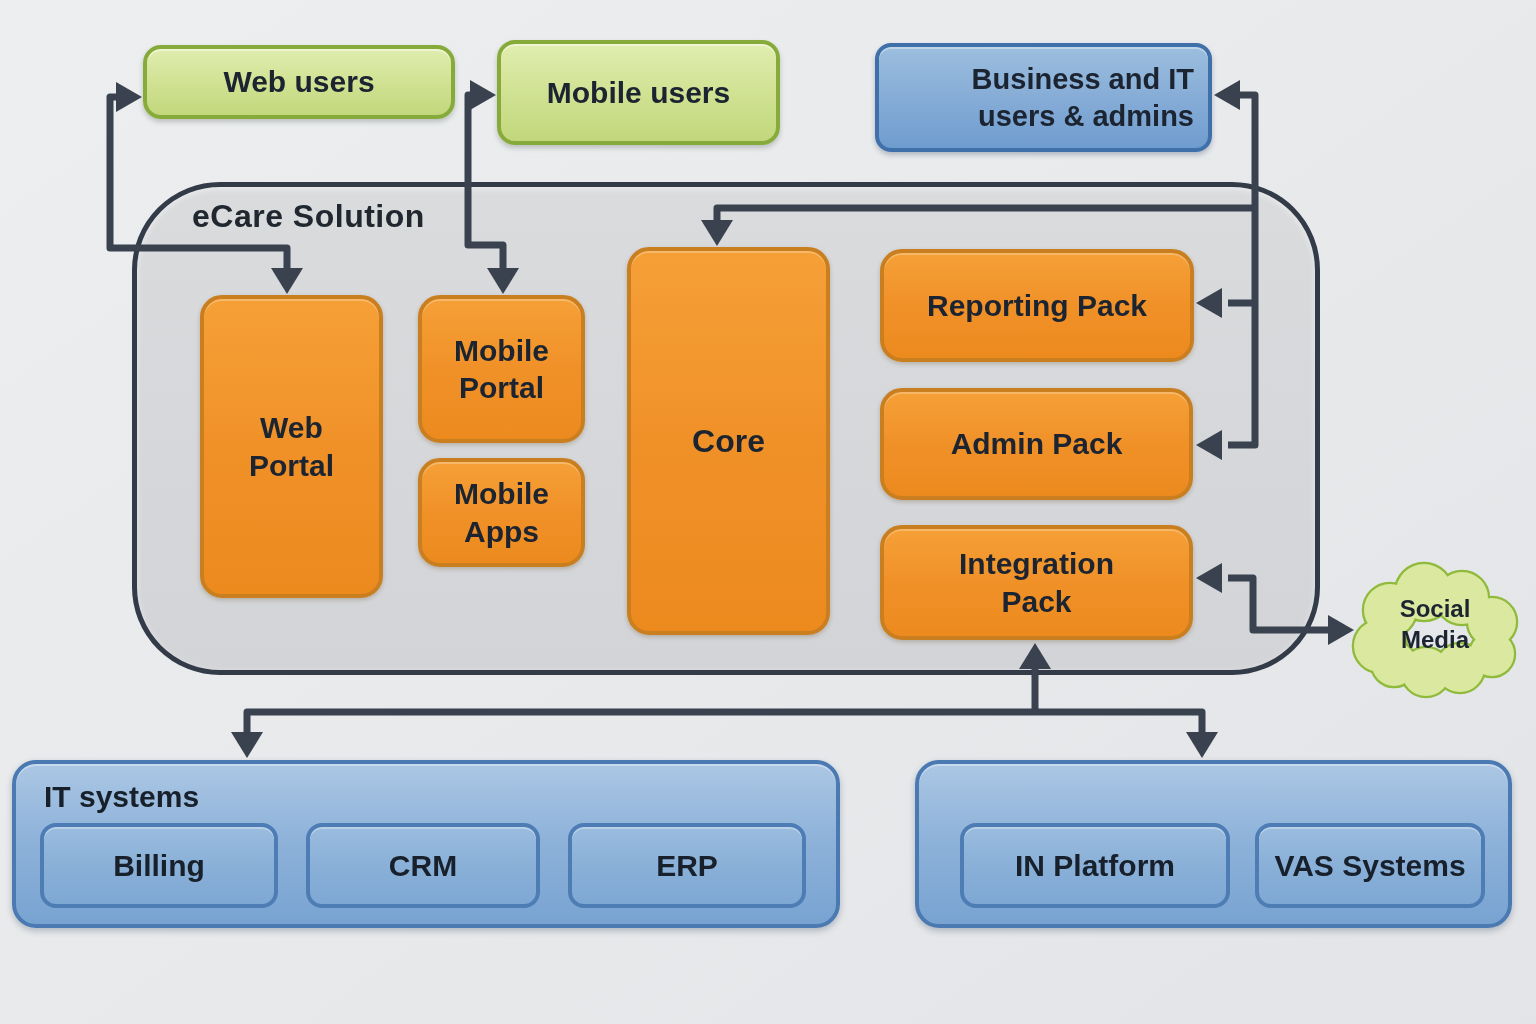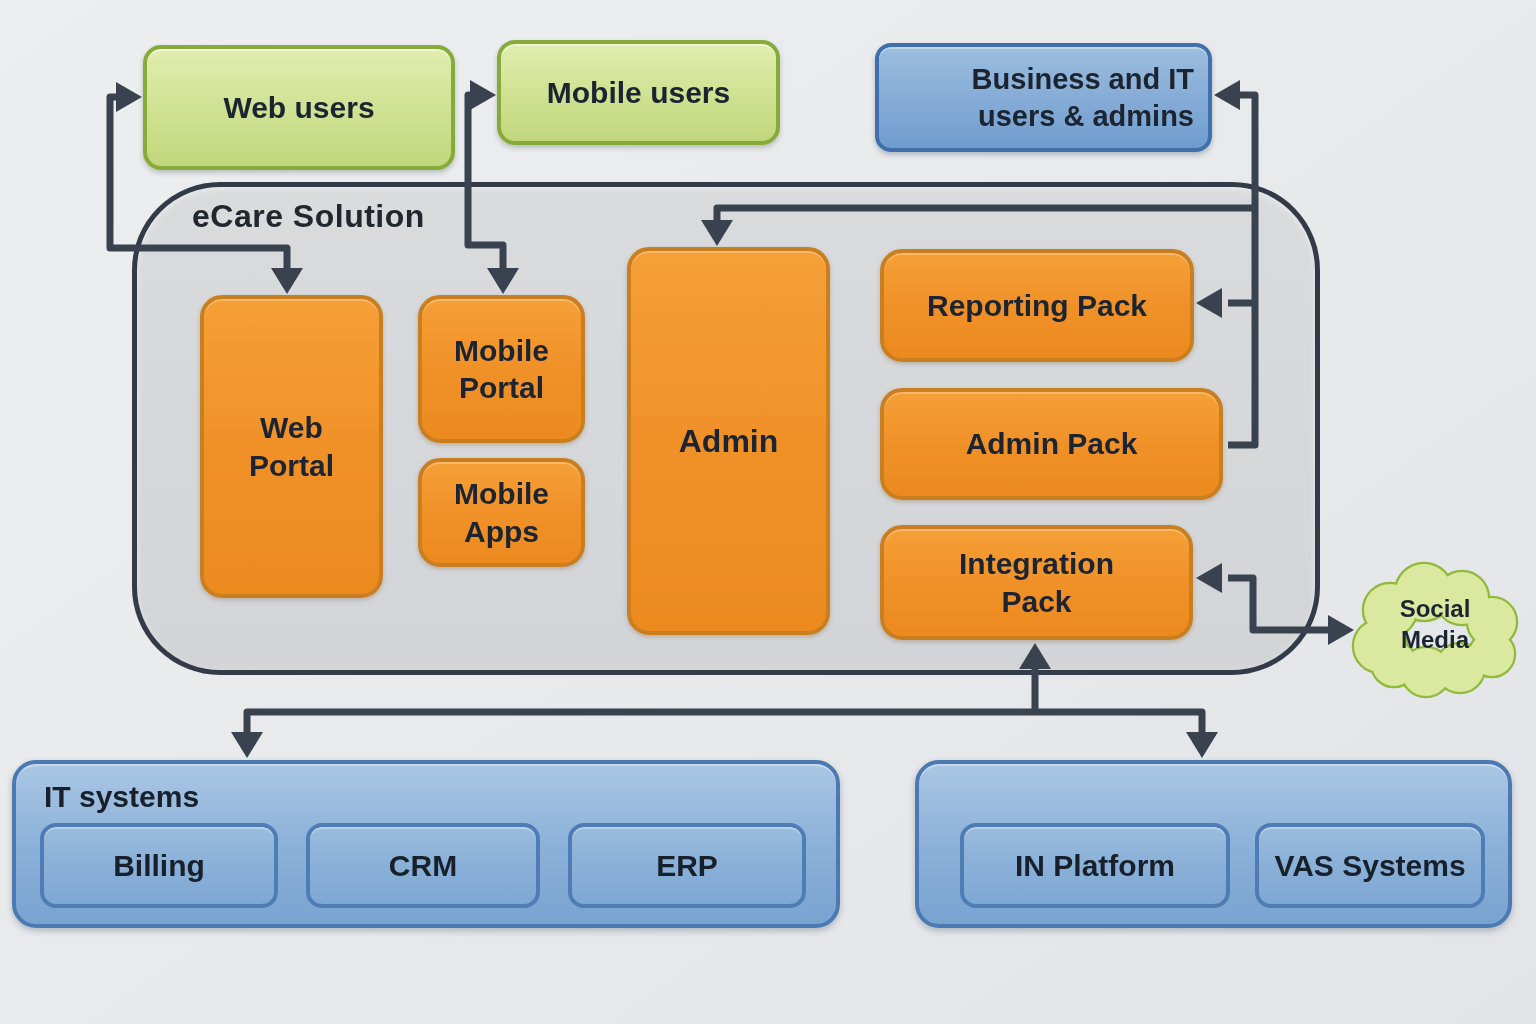--- a/index.html
+++ b/index.html
@@ -110,46 +110,46 @@
       <path d="M1196,303 L1222,288 L1222,318 Z"></path>
       <path d="M1196,445 L1222,430 L1222,460 Z"></path>
       <path d="M1196,578 L1222,563 L1222,593 Z"></path>
       <path d="M1354,630 L1328,615 L1328,645 Z"></path>
       <path d="M247,758 L231,732 L263,732 Z"></path>
       <path d="M1202,758 L1186,732 L1218,732 Z"></path>
       <path d="M1035,643 L1019,669 L1051,669 Z"></path>
     </g>
   </svg>
 
-  <div class="node green" style="left:143px;top:45px;width:312px;height:125px;">
+  <div class="node green" style="left:143px;top:45px;width:312px;height:74px;">
     <span>Web users</span>
   </div>
   <div class="node green" style="left:497px;top:40px;width:283px;height:105px;">
     <span>Mobile users</span>
   </div>
   <div class="node blue" style="left:875px;top:43px;width:337px;height:109px;">
     <span>Business and IT users &amp; admins</span>
   </div>
 
   <div class="node orange" style="left:200px;top:295px;width:183px;height:303px;">
     <span class="wrap-portal">Web Portal</span>
   </div>
   <div class="node orange" style="left:418px;top:295px;width:167px;height:148px;">
     <span class="wrap-portal">Mobile Portal</span>
   </div>
   <div class="node orange" style="left:418px;top:458px;width:167px;height:109px;">
     <span class="wrap-portal">Mobile Apps</span>
   </div>
   <div class="node orange" style="left:627px;top:247px;width:203px;height:388px;font-size:32px;">
-    <span>Admin</span>
+    <span>Core</span>
   </div>
   <div class="node orange" style="left:880px;top:249px;width:314px;height:113px;">
     <span>Reporting Pack</span>
   </div>
-  <div class="node orange" style="left:880px;top:388px;width:343px;height:112px;align-items:center;">
+  <div class="node orange" style="left:880px;top:388px;width:313px;height:112px;align-items:center;">
     <span>Admin Pack</span>
   </div>
   <div class="node orange" style="left:880px;top:525px;width:313px;height:115px;">
     <span class="wrap-xnarrow" style="max-width:190px;">Integration Pack</span>
   </div>
 
   <div class="cloud-wrap">
     <svg width="190" height="150" viewBox="0 0 190 150">
       <g fill="#dbe89f" stroke="#8fba3c" stroke-width="4.5">
         <circle cx="40" cy="94" r="26"></circle>

